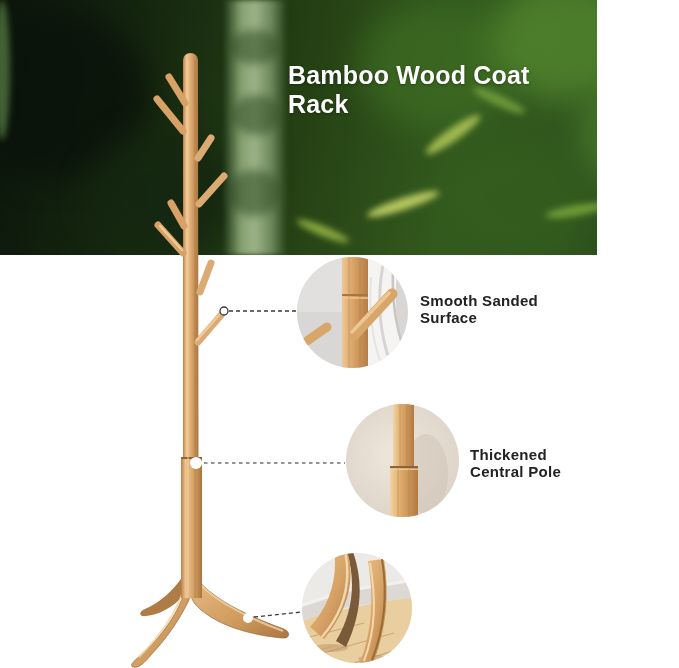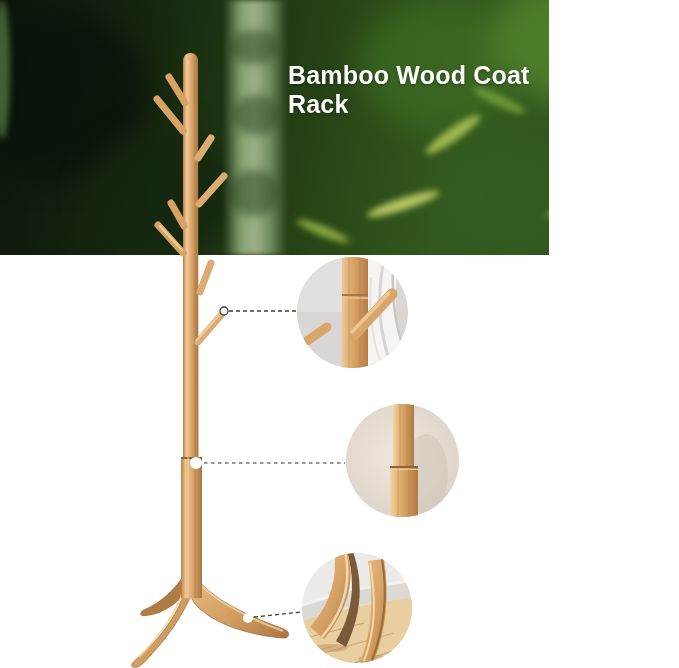--- a/index.html
+++ b/index.html
@@ -1,17 +1,17 @@
 <!DOCTYPE html>
 <html><head>
 <meta charset="utf-8">
 <style>
   html,body{margin:0;padding:0;background:#fff;}
   .canvas{position:relative;width:549px;height:668px;background:#ffffff;overflow:hidden;
-          font-family:"Liberation Sans",sans-serif;}
+          font-family:"Liberation Sans",sans-serif;padding-left:48px;}
   .abs{position:absolute;}
 
   
   .header{left:0;top:0;width:679px;height:255px;overflow:hidden;
           background:linear-gradient(100deg,#0b150b 0%,#15260f 20%,#254114 45%,#33591e 66%,#30541f 84%,#264618 100%);}
   .blob{position:absolute;border-radius:50%;filter:blur(16px);}
   .streak{position:absolute;border-radius:50%;filter:blur(3px);}
   .stalk{position:absolute;left:224px;top:0;width:62px;height:255px;filter:blur(2.5px);
          background:linear-gradient(90deg,rgba(64,92,52,.15),#87a272 28%,#9cb287 50%,#6f8a5c 76%,rgba(54,80,42,.25));}
   .stalk-shadow{position:absolute;border-radius:50%;filter:blur(5px);background:#2f4c24;opacity:.55;}
@@ -132,20 +132,22 @@
       <ellipse cx="72" cy="106" rx="16" ry="4" fill="#b98f5e" opacity=".45"></ellipse>
       <path d="M50,-4 C62,28 60,60 44,94 L34,88 C52,58 54,26 44,-4 Z" fill="#7a5a38"></path>
       <path d="M44,-6 C54,24 48,54 22,86 L8,74 C28,52 36,26 32,-6 Z" fill="url(#wood3)"></path>
       <path d="M42,-6 C50,26 44,56 20,84" stroke="#f2d7ae" stroke-width="2.5" fill="none"></path>
       <path d="M82,6 C88,42 84,76 72,108 L58,110 C70,78 72,46 66,8 Z" fill="url(#wood3)"></path>
       <path d="M80,6 C86,42 82,76 70,107" stroke="#9a6b38" stroke-width="2" fill="none"></path>
       <path d="M68,10 C74,46 74,76 62,108" stroke="#f2d7ae" stroke-width="2" fill="none"></path>
     </svg>
   </div>
 
+  <div class="abs feat-title" style="left:420px;top:292px;">Smooth Sanded Surface</div>
+  <div class="abs feat-title" style="left:470px;top:446px;">Thickened Central Pole</div>
 
   <svg class="abs rack-overlay" width="679" height="668" viewBox="0 0 679 668">
     <defs>
       <linearGradient id="poleg" x1="0" y1="0" x2="1" y2="0">
         <stop offset="0" stop-color="#b97f47"></stop>
           <stop offset=".22" stop-color="#eec491"></stop>
         <stop offset=".55" stop-color="#d9a76c"></stop>
           <stop offset="1" stop-color="#a9743f"></stop>
       </linearGradient>
       <linearGradient id="legg" x1="0" y1="0" x2="1" y2="1">

